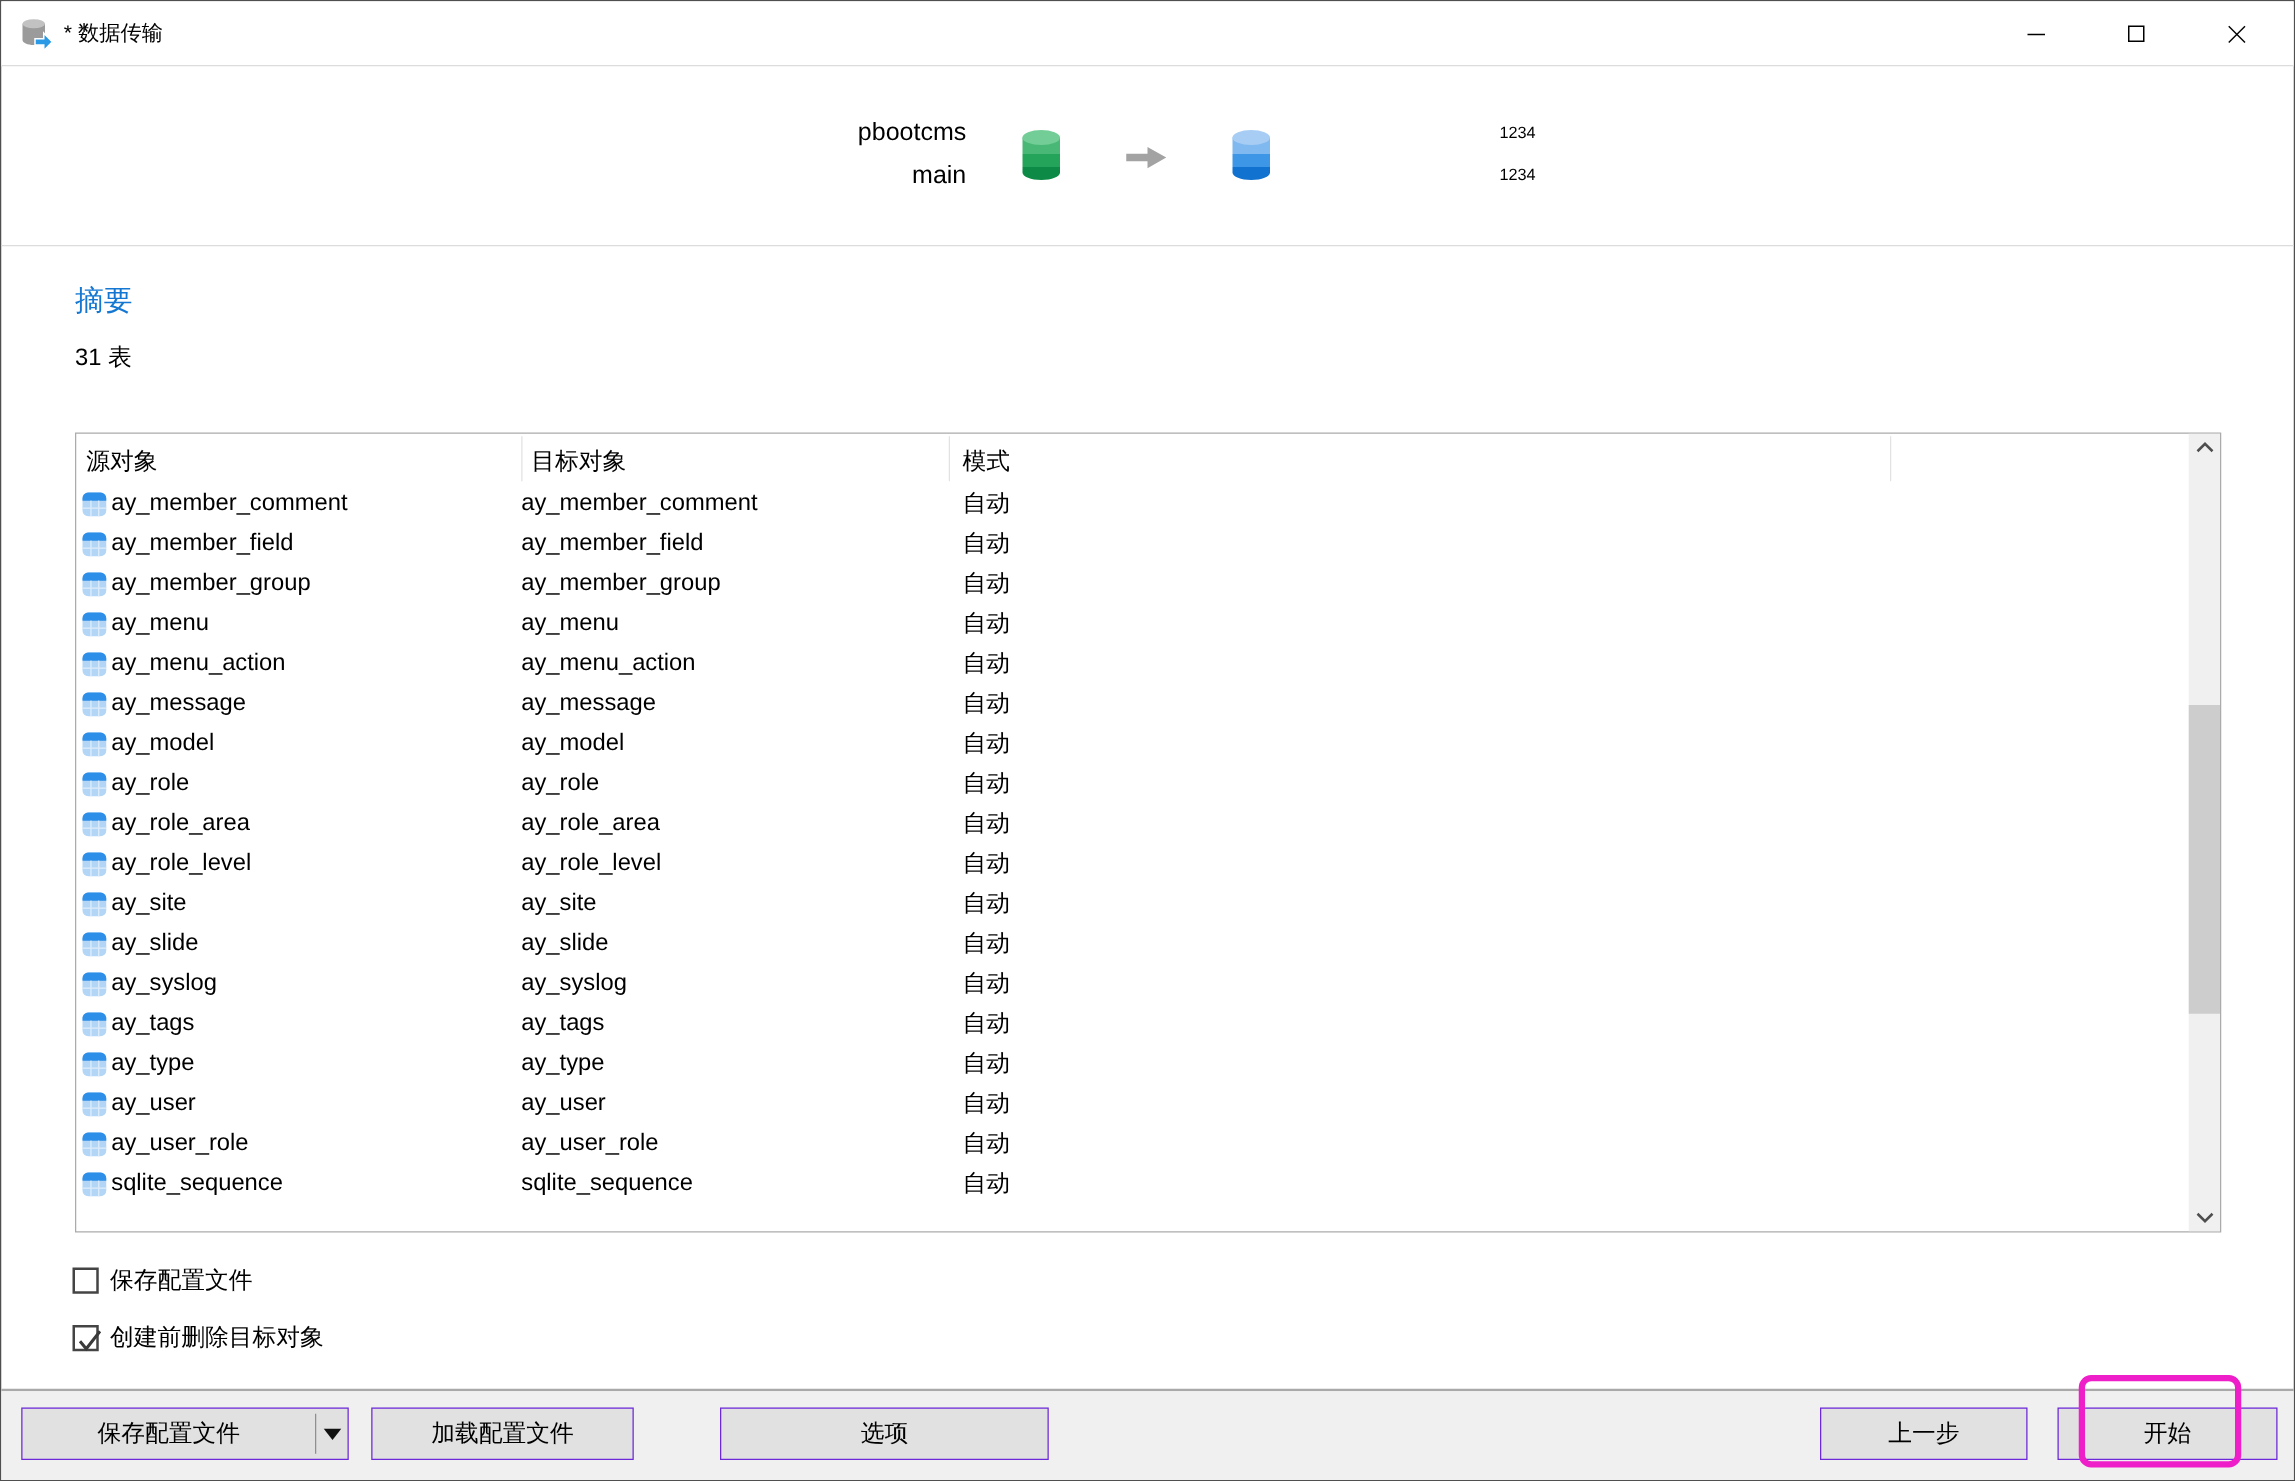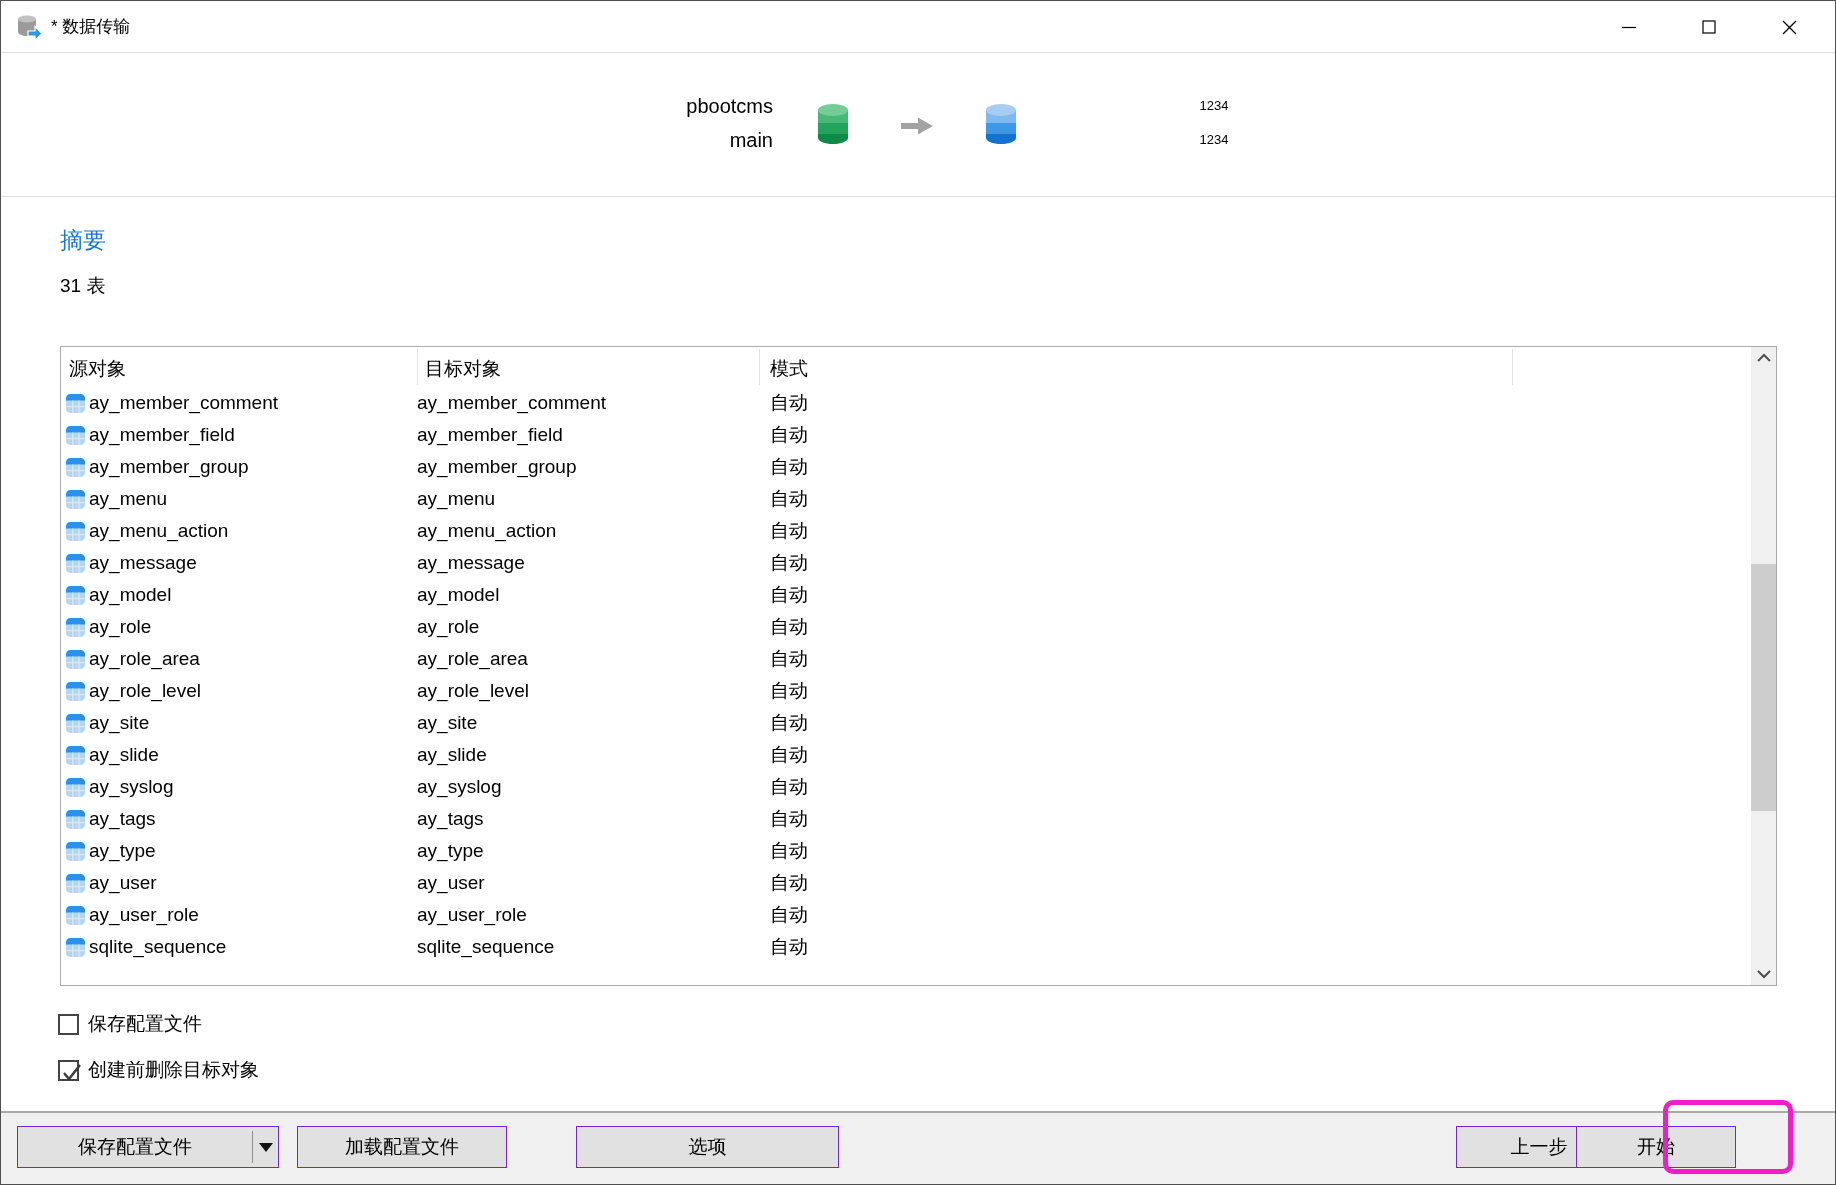--- a/index.html
+++ b/index.html
@@ -61,21 +61,21 @@
   .btn{ position:absolute; top:1125px; height:42px; background:#e1e1e1; border:1px solid #6d28d9;
     font-size:19px; display:flex; align-items:center; justify-content:center; cursor:default; }
   .btn-save{ left:16px; width:262px; padding:0; }
   .btn-save .save-main{ flex:1; text-align:center; }
   .btn-save .split-sep{ width:1px; height:32px; background:#8f8f8f; }
   .btn-save .save-arrow{ width:25px; display:flex; align-items:center; justify-content:center; }
   .tri-down{ width:0; height:0; border-left:7px solid transparent; border-right:7px solid transparent; border-top:9px solid #111; }
   .btn-load{ left:296px; width:210px; }
   .btn-options{ left:575px; width:263px; }
   .btn-prev{ left:1455px; width:166px; }
-  .btn-start{ left:1575px; width:160px; }
+  .btn-start{ left:1645px; width:176px; }
   .start-highlight{ position:absolute; left:1662px; top:1099px; width:130px; height:74px;
     border:5px solid #ee1ec8; border-radius:10px; pointer-events:none; }
 </style>
 </head>
 <body>
 
 <div class="window">
 
   <div class="titlebar">
     <svg class="title-icon" viewBox="0 0 28 28">

